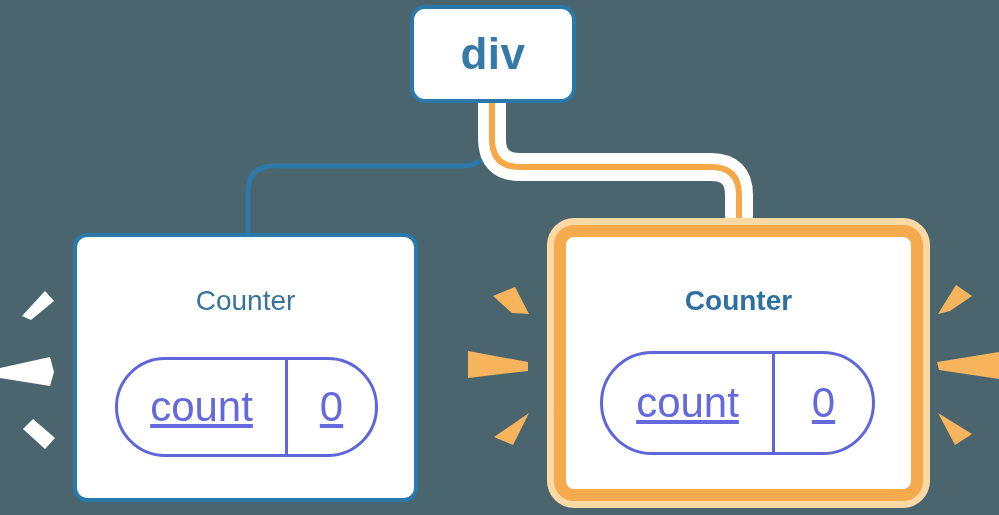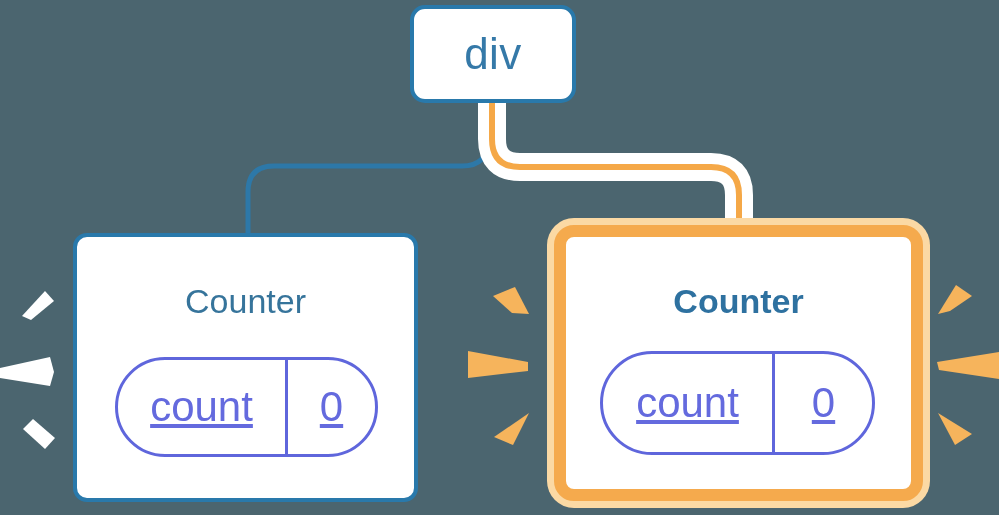--- a/index.html
+++ b/index.html
@@ -29,21 +29,21 @@
     background: #FFFFFF;
     border: 4px solid #2979AB;
     border-radius: 15px;
     display: flex;
     align-items: center;
     justify-content: center;
     z-index: 2;
   }
   .node-root .node-label {
     font-size: 44px;
-    font-weight: 400;
+    font-weight: 700;
     color: #3579A8;
     letter-spacing: 0.5px;
   }
 
   
   .card {
     position: absolute;
     background: #FFFFFF;
     z-index: 2;
   }
@@ -58,21 +58,21 @@
     width: 369px; height: 276px;
     border: 12px solid #F5AA4D;
     border-radius: 20px;
     box-shadow: 0 0 0 7px #FBD9A4;
   }
 
   .card-title {
     position: absolute;
     left: 0; right: 0;
     text-align: center;
-    font-size: 34px;
+    font-size: 28px;
     line-height: 40px;
   }
   .card-left .card-title {
     top: 44px;
     color: #36749B;
     font-weight: 500;
   }
   .card-right .card-title {
     top: 44px;
     color: #2E71A0;

